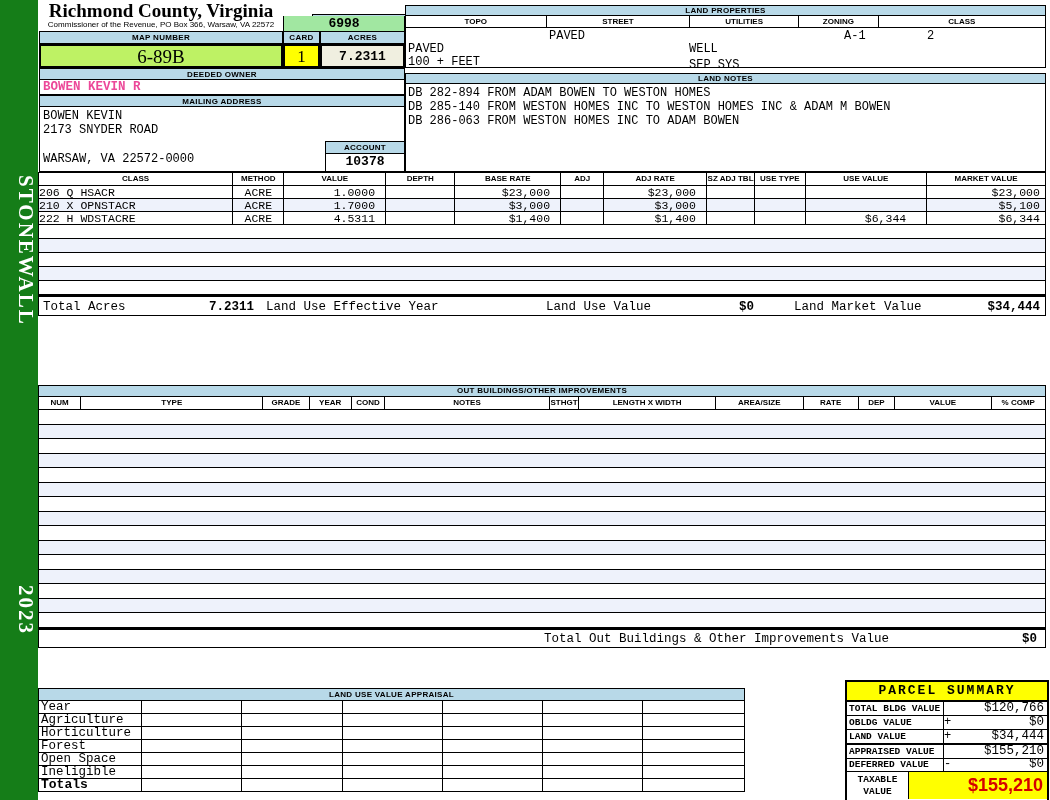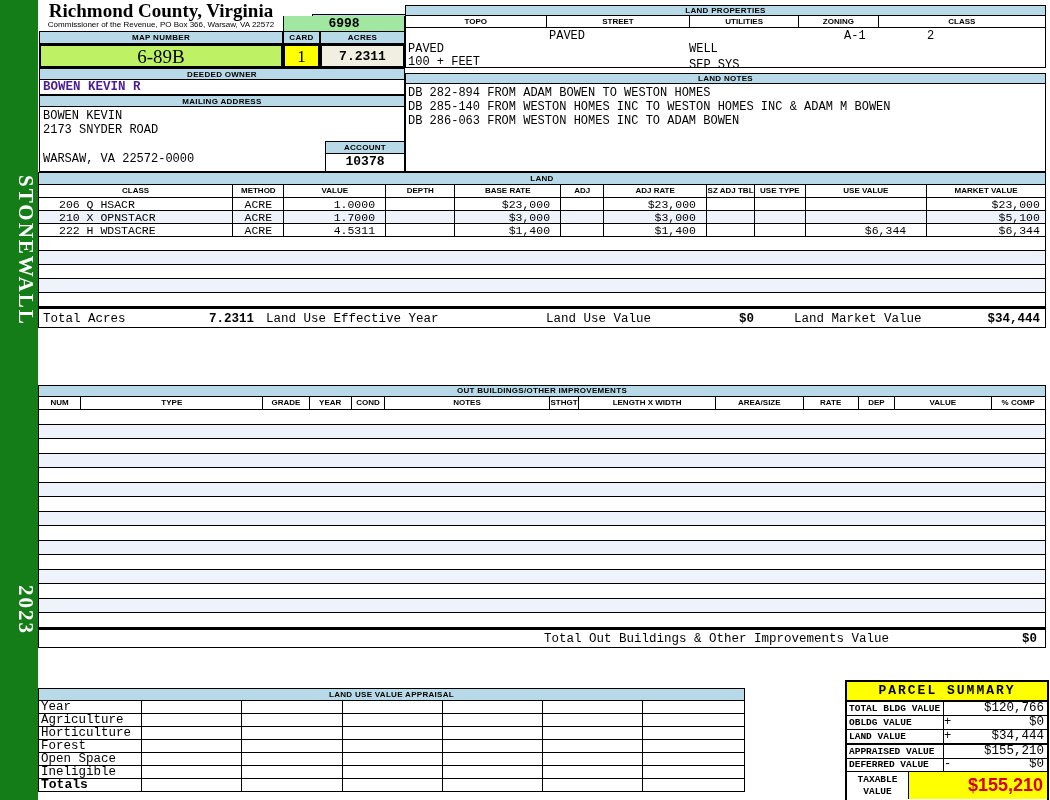--- a/index.html
+++ b/index.html
@@ -34,21 +34,21 @@
   
   .note-line{font:12px "Liberation Mono","DejaVu Sans Mono",monospace;line-height:14px;white-space:pre;}
 
   
   .lgrid{display:grid;grid-template-columns:19.3% 5.1% 10.1% 6.9% 10.5% 4.3% 10.2% 4.8% 5% 12.1% 11.7%;}
   .lgrid>div{border-right:1px solid #000;box-sizing:border-box;overflow:hidden;white-space:pre;}
   .lgrid>div:last-child{border-right:none;}
   .lth>div{font:bold 8px "Liberation Sans",sans-serif;text-align:center;line-height:11px;background:#fff;}
   .ltr{border-bottom:1px solid #000;}
   .ltr>div{font:11.5px "Liberation Mono","DejaVu Sans Mono",monospace;line-height:11px;padding-top:1px;}
-  .ltr .al{padding-left:20px;} .ltr .ac{text-align:center;}
+  .ltr .al{padding-left:0;} .ltr .ac{text-align:center;}
   .ltr .ar{text-align:right;padding-right:10px;}
   .ltr .ar2{text-align:right;padding-right:20px;}
   .ltr .ar3{text-align:right;padding-right:5px;}
   .stripe{background:#eef2fb;}
   .erow{border-bottom:1px solid #000;flex:1;}
   .erow.alt{background:#eef2fb;}
 
   
   .ogrid{display:grid;grid-template-columns:4.2% 18.1% 4.6% 4.2% 3.3% 16.4% 2.9% 13.6% 8.7% 5.5% 3.6% 9.6% 5.3%;}
   .ogrid>div{border-right:1px solid #000;box-sizing:border-box;font:bold 8px "Liberation Sans",sans-serif;
@@ -122,41 +122,40 @@
     <span style="left:143px;top:1px;">PAVED</span>
     <span style="left:283px;top:1px;margin-top:29px;">SEP SYS</span>
     <span style="left:438px;top:1px;">A-1</span>
     <span style="left:521px;top:1px;">2</span>
     <span style="left:2px;top:14px;">PAVED</span>
     <span style="left:283px;top:14px;">WELL</span>
     <span style="left:2px;top:27px;">100 + FEET</span>
   </div>
 
   <div class="abs bar" style="left:39px;top:68px;width:366px;height:12px;line-height:11px;">DEEDED OWNER</div>
-  <div class="abs box mono" style="left:39px;top:80px;width:366px;height:15px;border-top:none;color:#4c1d95;font-weight:bold;font-size:12.5px;line-height:14px;padding-left:3px;">BOWEN KEVIN R</div>
+  <div class="abs box mono" style="left:39px;top:80px;width:366px;height:15px;border-top:none;color:#ec4899;font-weight:bold;font-size:12.5px;line-height:14px;padding-left:3px;">BOWEN KEVIN R</div>
 
   <div class="abs bar" style="left:39px;top:95px;width:366px;height:12px;line-height:11px;">MAILING ADDRESS</div>
   <div class="abs box" style="left:39px;top:107px;width:366px;height:65px;border-top:none;">
     <div class="note-line" style="position:absolute;left:3px;top:2px;">BOWEN KEVIN</div>
     <div class="note-line" style="position:absolute;left:3px;top:16px;">2173 SNYDER ROAD</div>
     <div class="note-line" style="position:absolute;left:3px;top:45px;">WARSAW, VA 22572-0000</div>
   </div>
 
   <div class="abs bar" style="left:325px;top:141px;width:80px;height:13px;line-height:12px;">ACCOUNT</div>
   <div class="abs box mono" style="left:325px;top:154px;width:80px;height:18px;border-top:none;font-weight:bold;font-size:13px;line-height:16px;text-align:center;">10378</div>
 
   <div class="abs bar" style="left:405px;top:73px;width:641px;height:11px;line-height:10px;">LAND NOTES</div>
   <div class="abs box" style="left:405px;top:84px;width:641px;height:88px;border-top:none;">
     <div class="note-line" style="position:absolute;left:2px;top:2px;">DB 282-894 FROM ADAM BOWEN TO WESTON HOMES</div>
     <div class="note-line" style="position:absolute;left:2px;top:16px;">DB 285-140 FROM WESTON HOMES INC TO WESTON HOMES INC &amp; ADAM M BOWEN</div>
     <div class="note-line" style="position:absolute;left:2px;top:30px;">DB 286-063 FROM WESTON HOMES INC TO ADAM BOWEN</div>
   </div>
 
   <div class="abs" style="left:38px;top:172px;width:1008px;height:148px;">
-    <div class="bar" style="height:12px;line-height:11px;border-bottom:none;">LAND</div>
     <div class="lgrid lth" style="border:1px solid #000;height:12px;">
       <div>CLASS</div>
       <div>METHOD</div>
       <div>VALUE</div>
       <div>DEPTH</div>
       <div>BASE RATE</div>
       <div>ADJ</div>
       <div>ADJ RATE</div>
       <div>SZ ADJ TBL</div>
       <div>USE TYPE</div>

